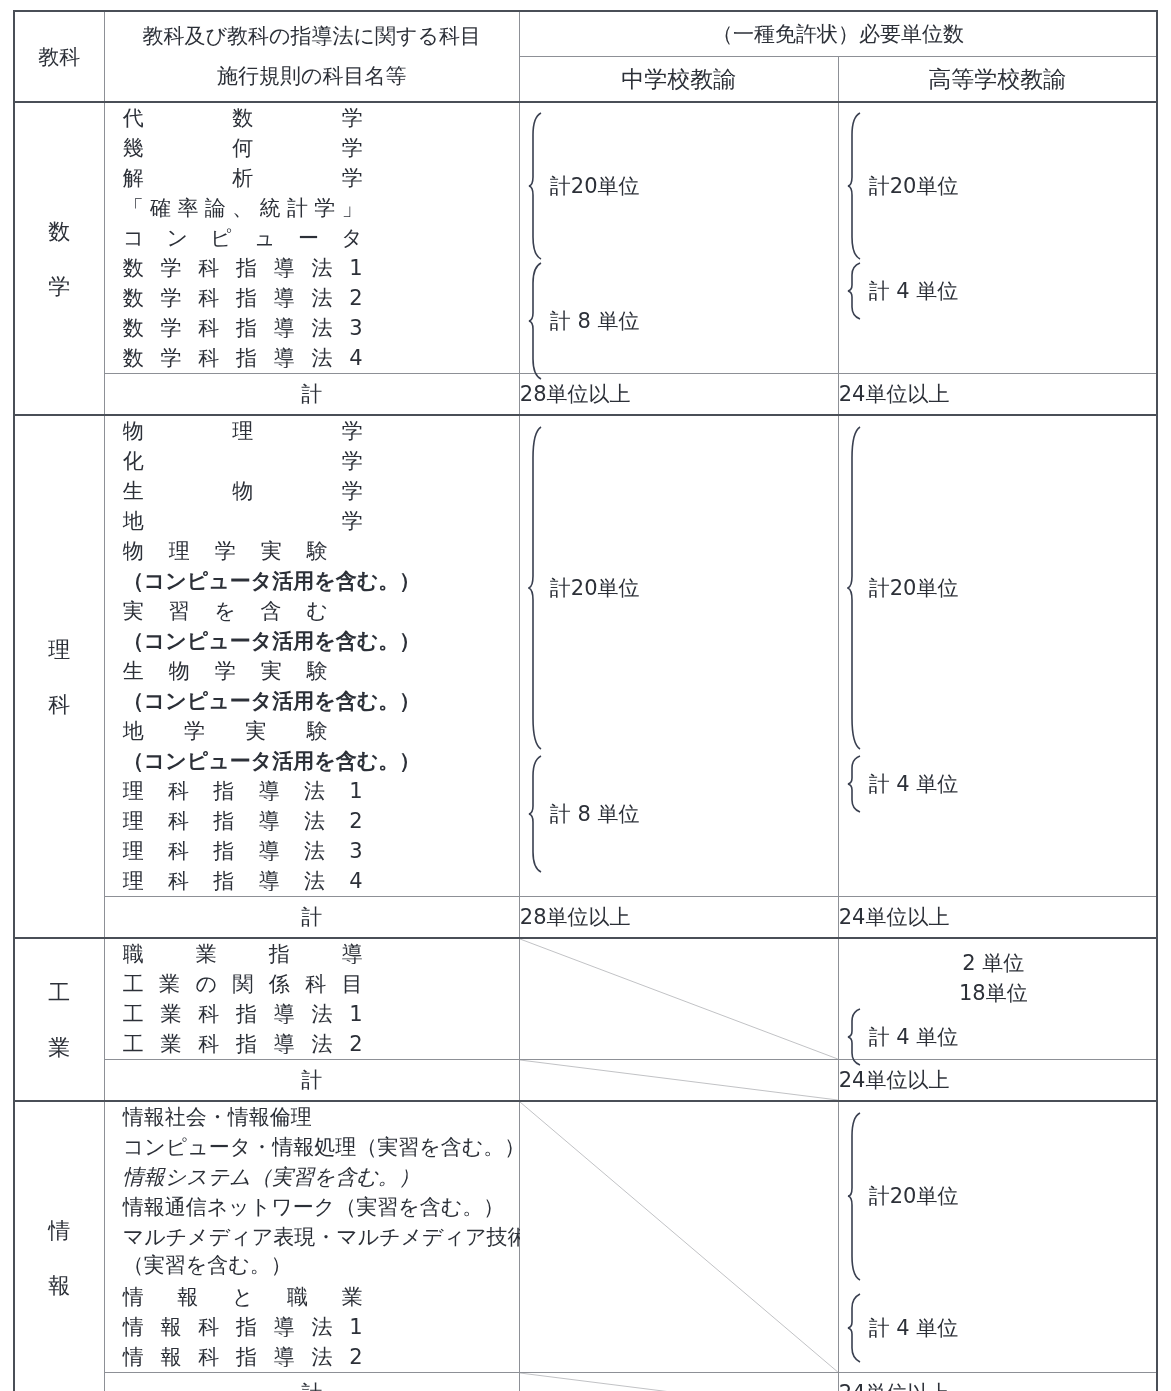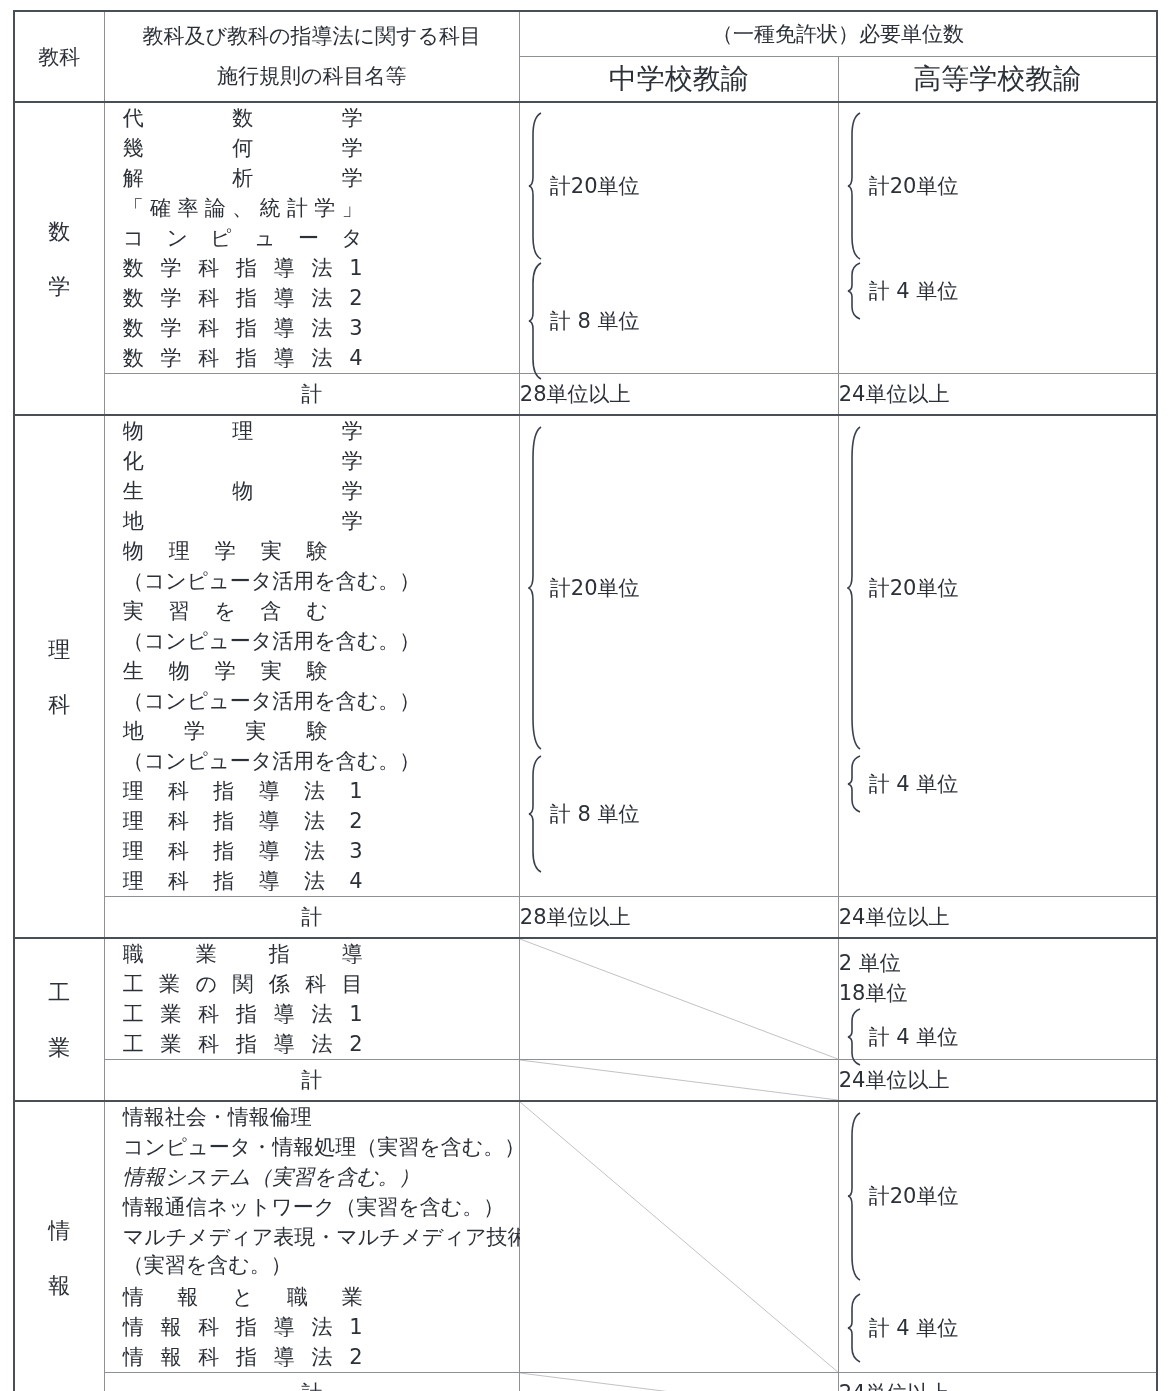--- a/index.html
+++ b/index.html
@@ -33,21 +33,21 @@
   .thick-bot td{ border-bottom:2px solid #4a4f57 !important; }
 
   
   col.c-kyoka{width:88px;}
   col.c-subj{width:405px;}
   col.c-jhs{width:311px;}
   col.c-hs{width:311px;}
   .hdr-kyoka{background:#e9eae9;text-align:center;font-size:21px;}
   .hdr-subj{background:#e9eae9;text-align:center;font-size:21px;line-height:1.9;padding:6px 0;margin-top:12px;}
   .hdr-top{background:#e9eae9;text-align:center;font-size:21px;height:44px;}
-  .hdr-sub{background:#e9eae9;text-align:center;font-size:28px;height:44px;}
+  .hdr-sub{background:#e9eae9;text-align:center;font-size:23px;height:44px;}
 
   
   .kyoka{
     background:#e9eae9;
     text-align:center;
     font-size:22px;
     font-weight:bold;
     letter-spacing:0;
     line-height:2.5;
     border-right:1px solid #8d9096;
@@ -72,21 +72,21 @@
   
   .subjects .line .sp{
     display:inline-block;
     text-align:justify;
     text-align-last:justify;
     vertical-align:top;
   }
   .w240{width:240px;}
   .w205{width:205px;}
   .w215{width:215px;font-style:italic;}
-  .indent{padding-left:108px;}
+  .indent{padding-left:108px;font-weight:bold;}
   .indent-r{padding-left:168px;font-family:Liberation Mono, monospace;}
 
   
   .credits{position:relative;padding:0;}
   .credit-group{
     position:absolute;
     display:flex;
     align-items:center;
     left:8px;
   }
@@ -98,20 +98,21 @@
   }
   .brace svg{display:block;}
   .credit-label{
     font-size:21px;
     white-space:nowrap;
     line-height:1;
   }
   .plain-credit{
     position:absolute;
     left:0;right:8px;
+    text-align:center;
     font-size:21px;
     white-space:nowrap;
   }
   .total-cell{
     text-align:left;
     font-size:21px;
     height:40px;
   }
   .total-label{
     text-align:center;

